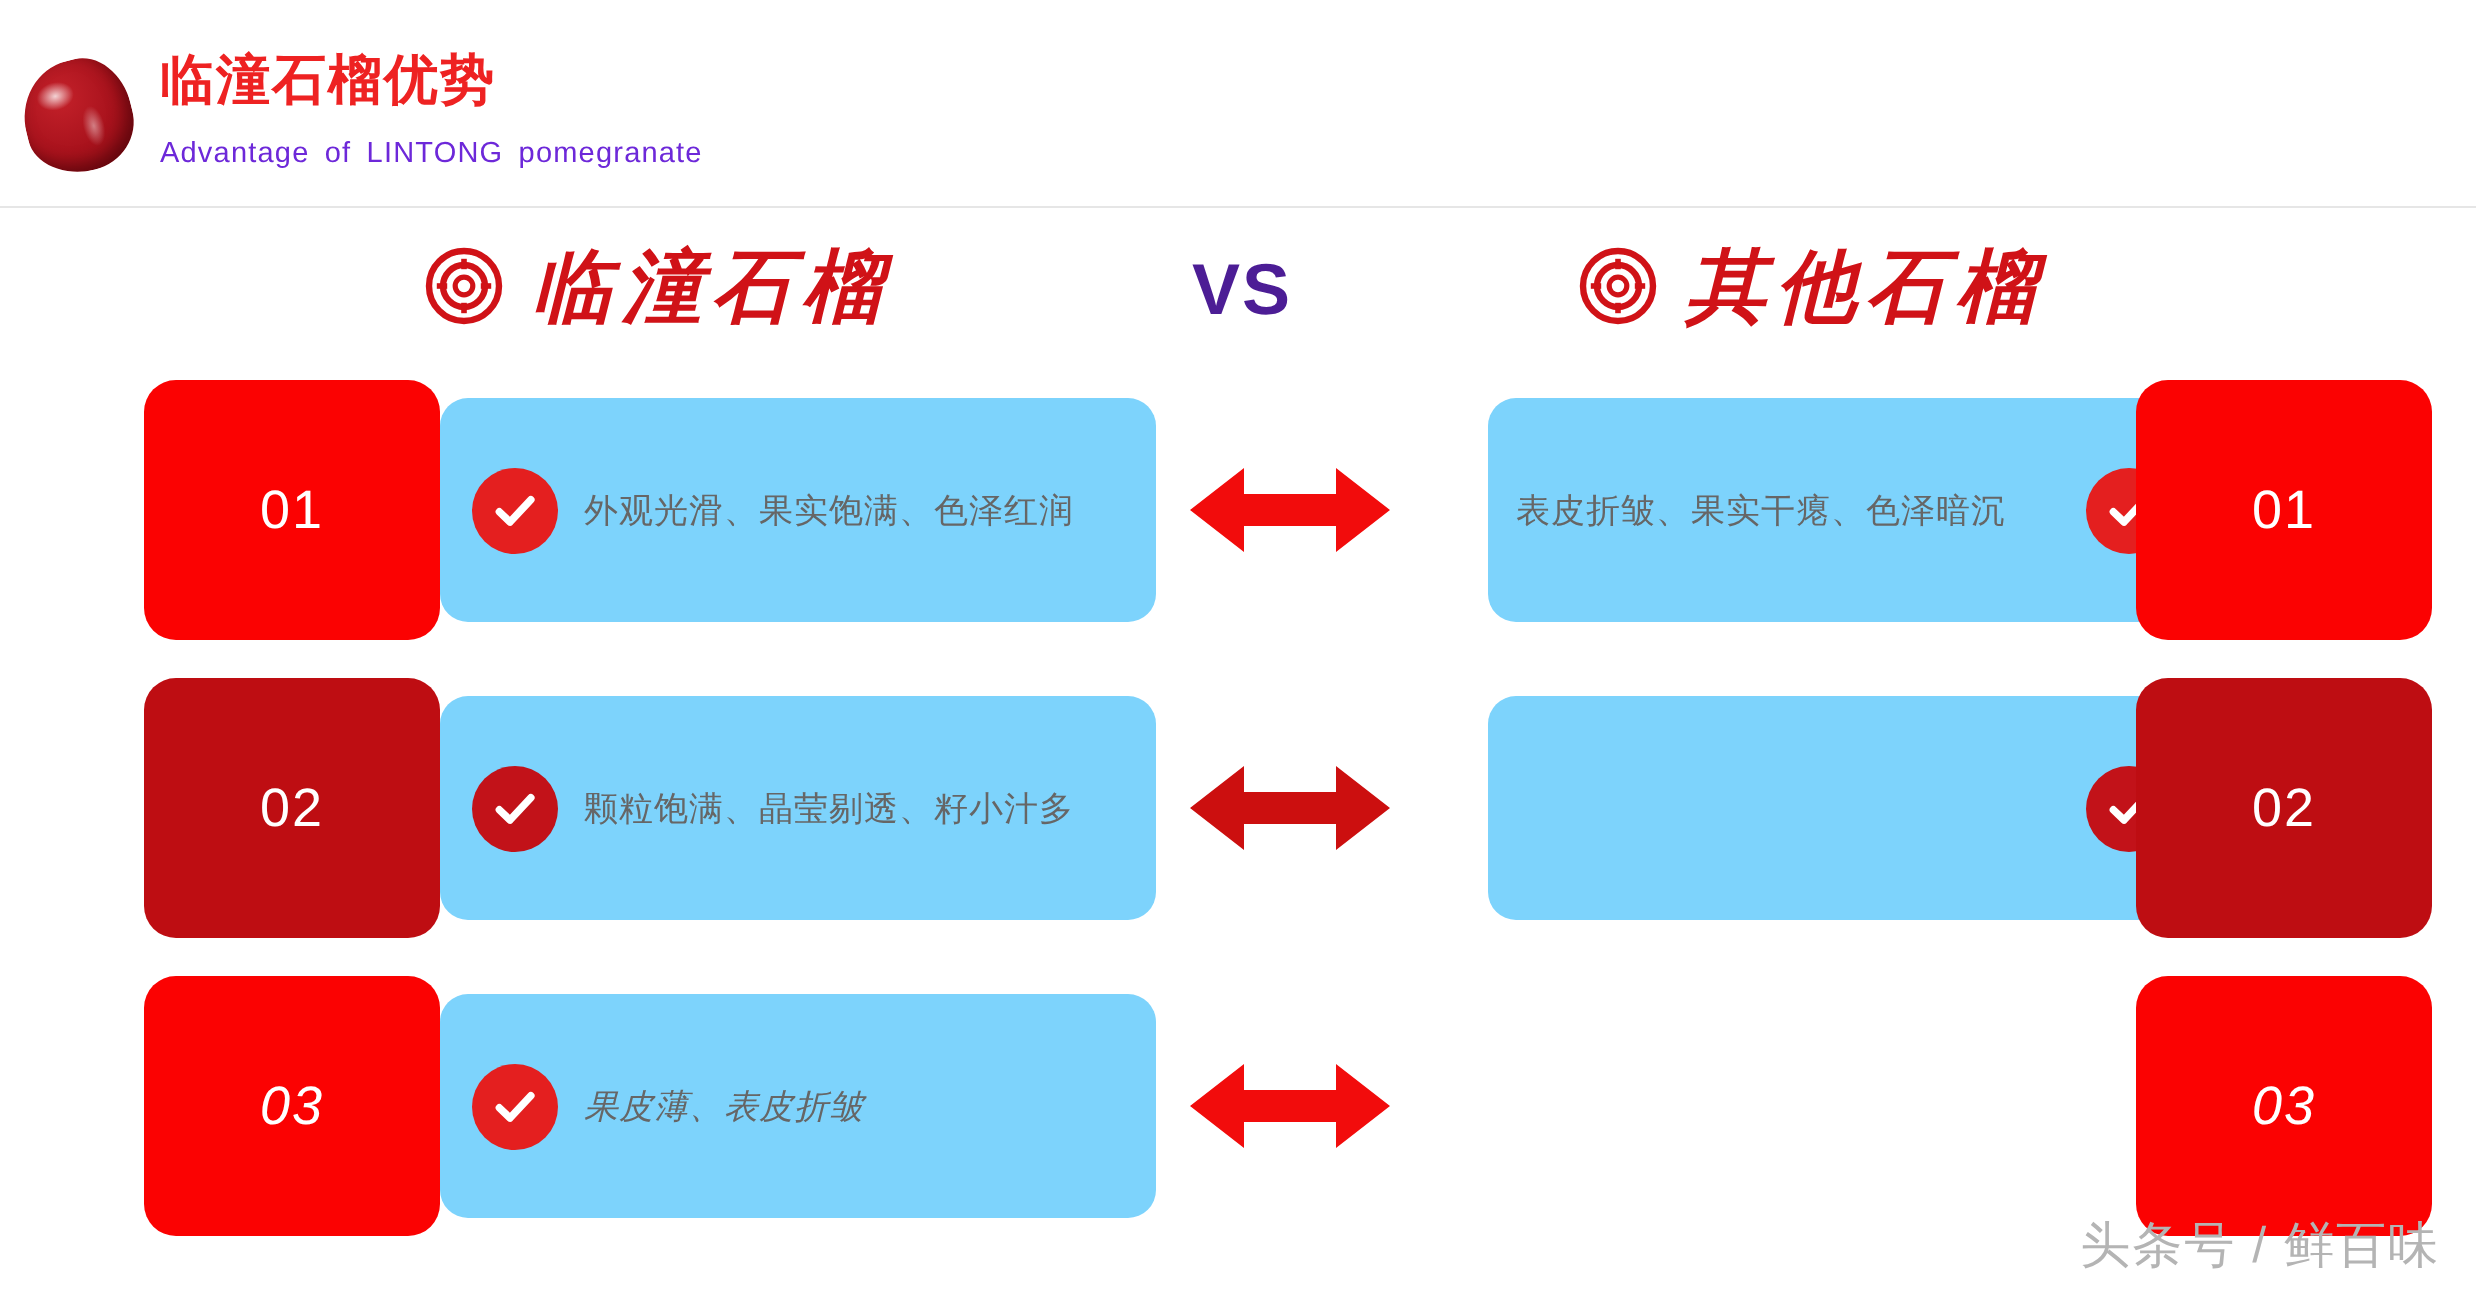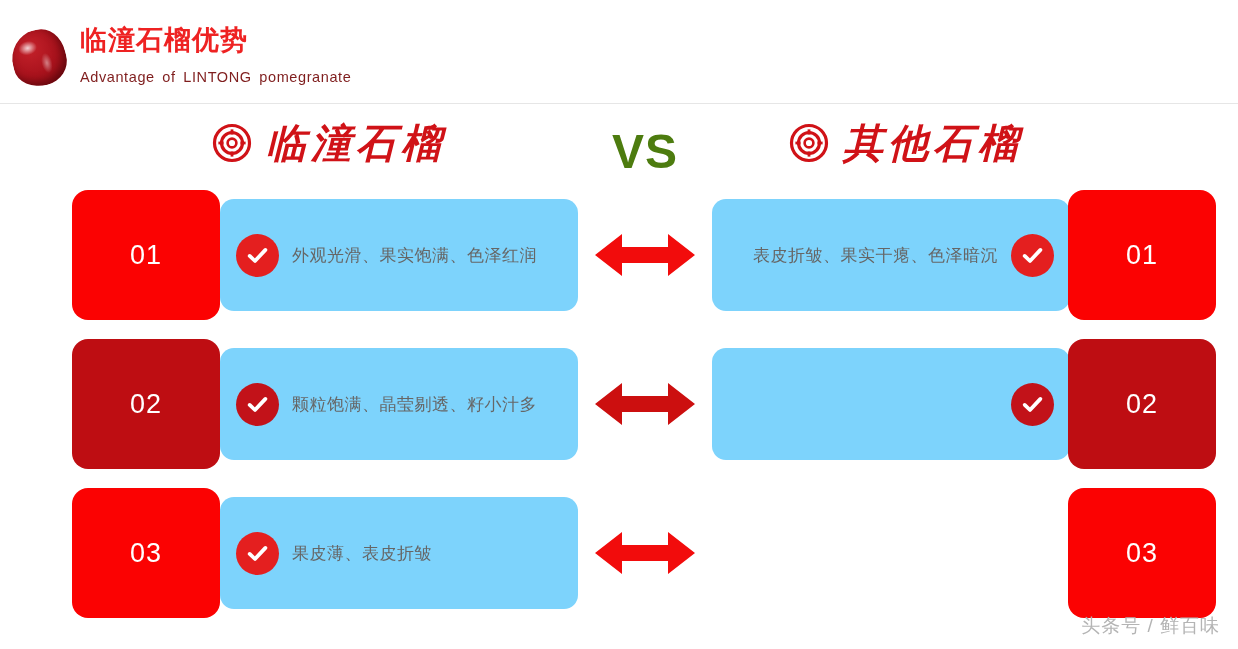--- a/index.html
+++ b/index.html
@@ -54,21 +54,21 @@
     font-size: 27px;
     font-weight: bold;
     color: #ee2222;
     letter-spacing: 1px;
     line-height: 44px;
     white-space: nowrap;
   }
   .title-en {
     margin-top: 7px;
     font-size: 14.5px;
-    color: #7f1d1d;
+    color: #6d28d9;
     letter-spacing: 0.6px;
     white-space: nowrap;
     word-spacing: 3px;
   }
   .header-rule {
     position: absolute;
     left: 0;
     top: 103px;
     width: 1238px;
     height: 1px;
@@ -99,45 +99,45 @@
     font-size: 40px;
     font-weight: bold;
     font-style: italic;
     color: #d01217;
     letter-spacing: 5px;
     white-space: nowrap;
   }
   .target-icon { width: 40px; height: 40px; display: block; }
   .vs-label {
     position: absolute;
-    left: 612px;
+    left: 596px;
     top: 12px;
-    font-size: 48px;
+    font-size: 36px;
     font-weight: bold;
-    color: #4d7c0f;
+    color: #4c1d95;
     letter-spacing: 1px;
   }
 
   
   .rows {
     position: absolute;
     left: 0;
     top: 0;
     width: 1238px;
     height: 619px;
   }
   .row {
     position: absolute;
     left: 0;
     width: 1238px;
     height: 130px;
   }
   .row-1 { top: 190px; }
   .row-2 { top: 339px; }
-  .row-3 { top: 488px; }
+  .row-3 { top: 488px; font-style: italic; }
 
   .num-box {
     position: absolute;
     top: 0;
     width: 148px;
     height: 130px;
     border-radius: 16px;
     display: flex;
     align-items: center;
     justify-content: center;
@@ -158,25 +158,26 @@
     align-items: center;
   }
   .bar.left {
     left: 220px;
     width: 358px;
     justify-content: flex-start;
     padding-left: 16px;
     box-sizing: border-box;
   }
   .bar.right {
-    left: 712px;
+    left: 744px;
     width: 358px;
     justify-content: flex-end;
     padding-right: 16px;
     box-sizing: border-box;
+    gap: 27px;
   }
   .check-badge {
     width: 43px;
     height: 43px;
     flex: 0 0 43px;
     border-radius: 50%;
     background: #e41f1f;
     display: flex;
     align-items: center;
     justify-content: center;
@@ -200,21 +201,21 @@
     width: 100px;
     height: 50px;
   }
   .arrow svg { width: 100px; height: 50px; display: block; }
 
   
   .watermark {
     position: absolute;
     right: 18px;
     bottom: 10px;
-    font-size: 19px;
+    font-size: 25px;
     color: #b4b4b4;
     letter-spacing: 1px;
     white-space: nowrap;
   }
 </style>
 </head>
 <body>
 
 <div class="header">
   <div class="logo-seed">

